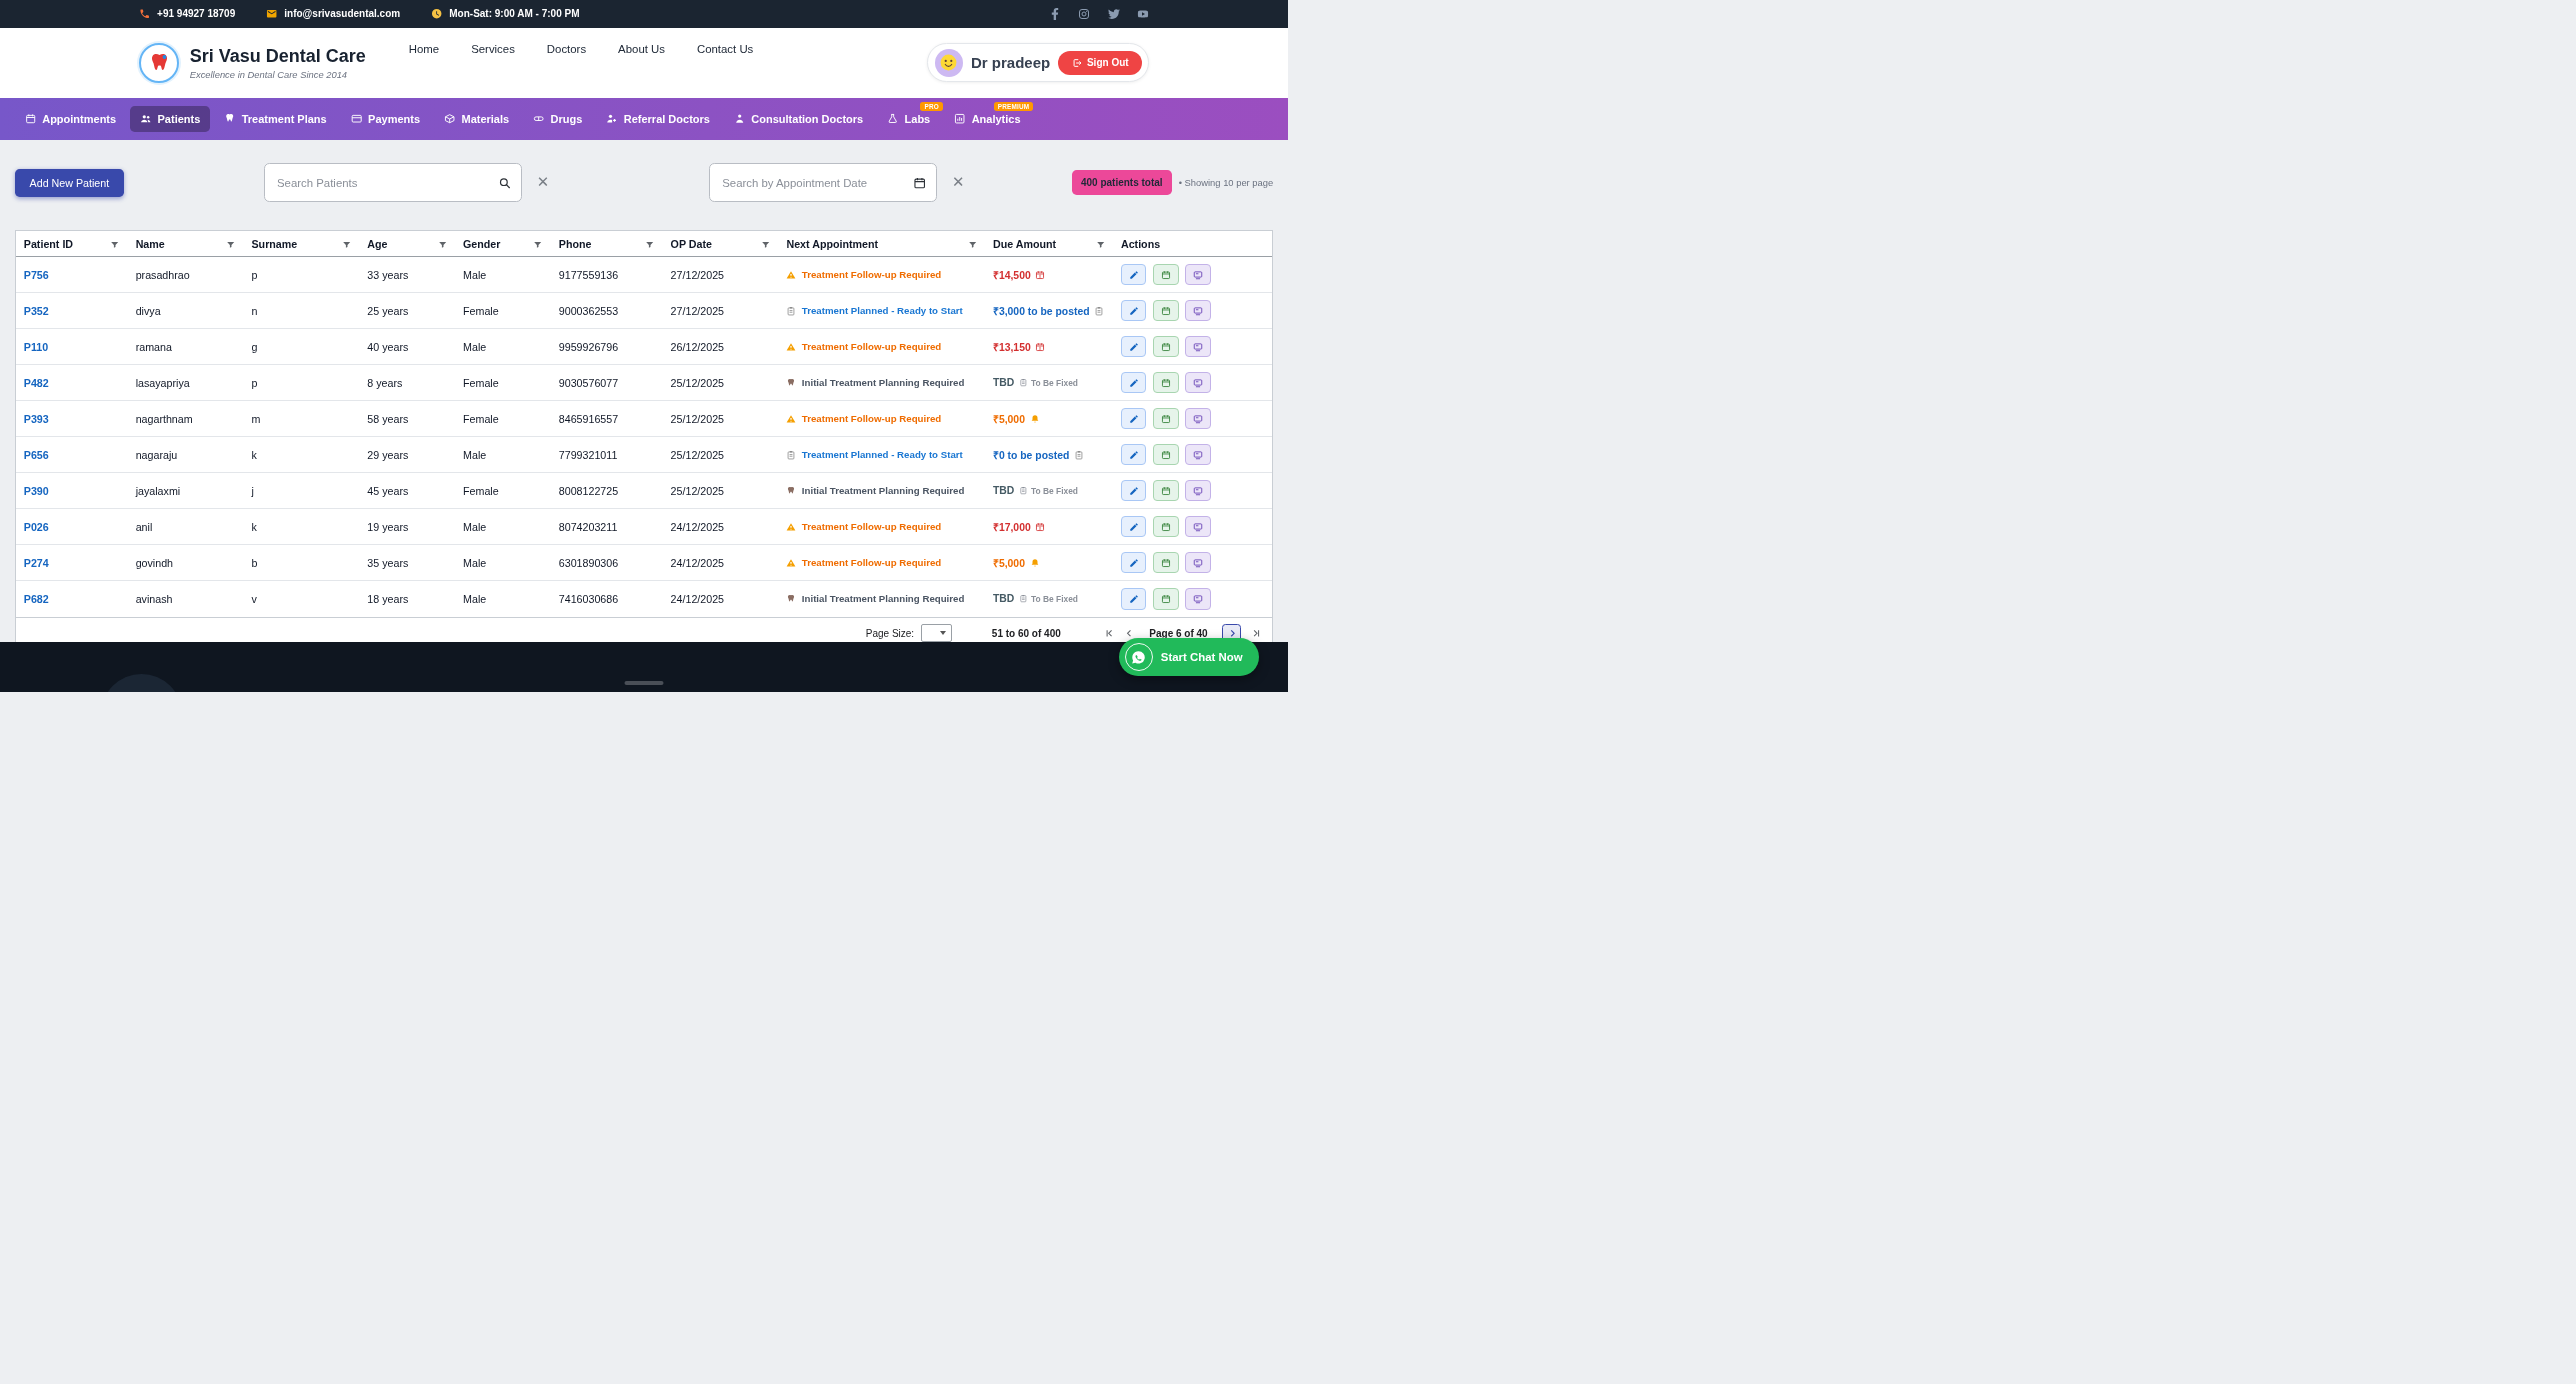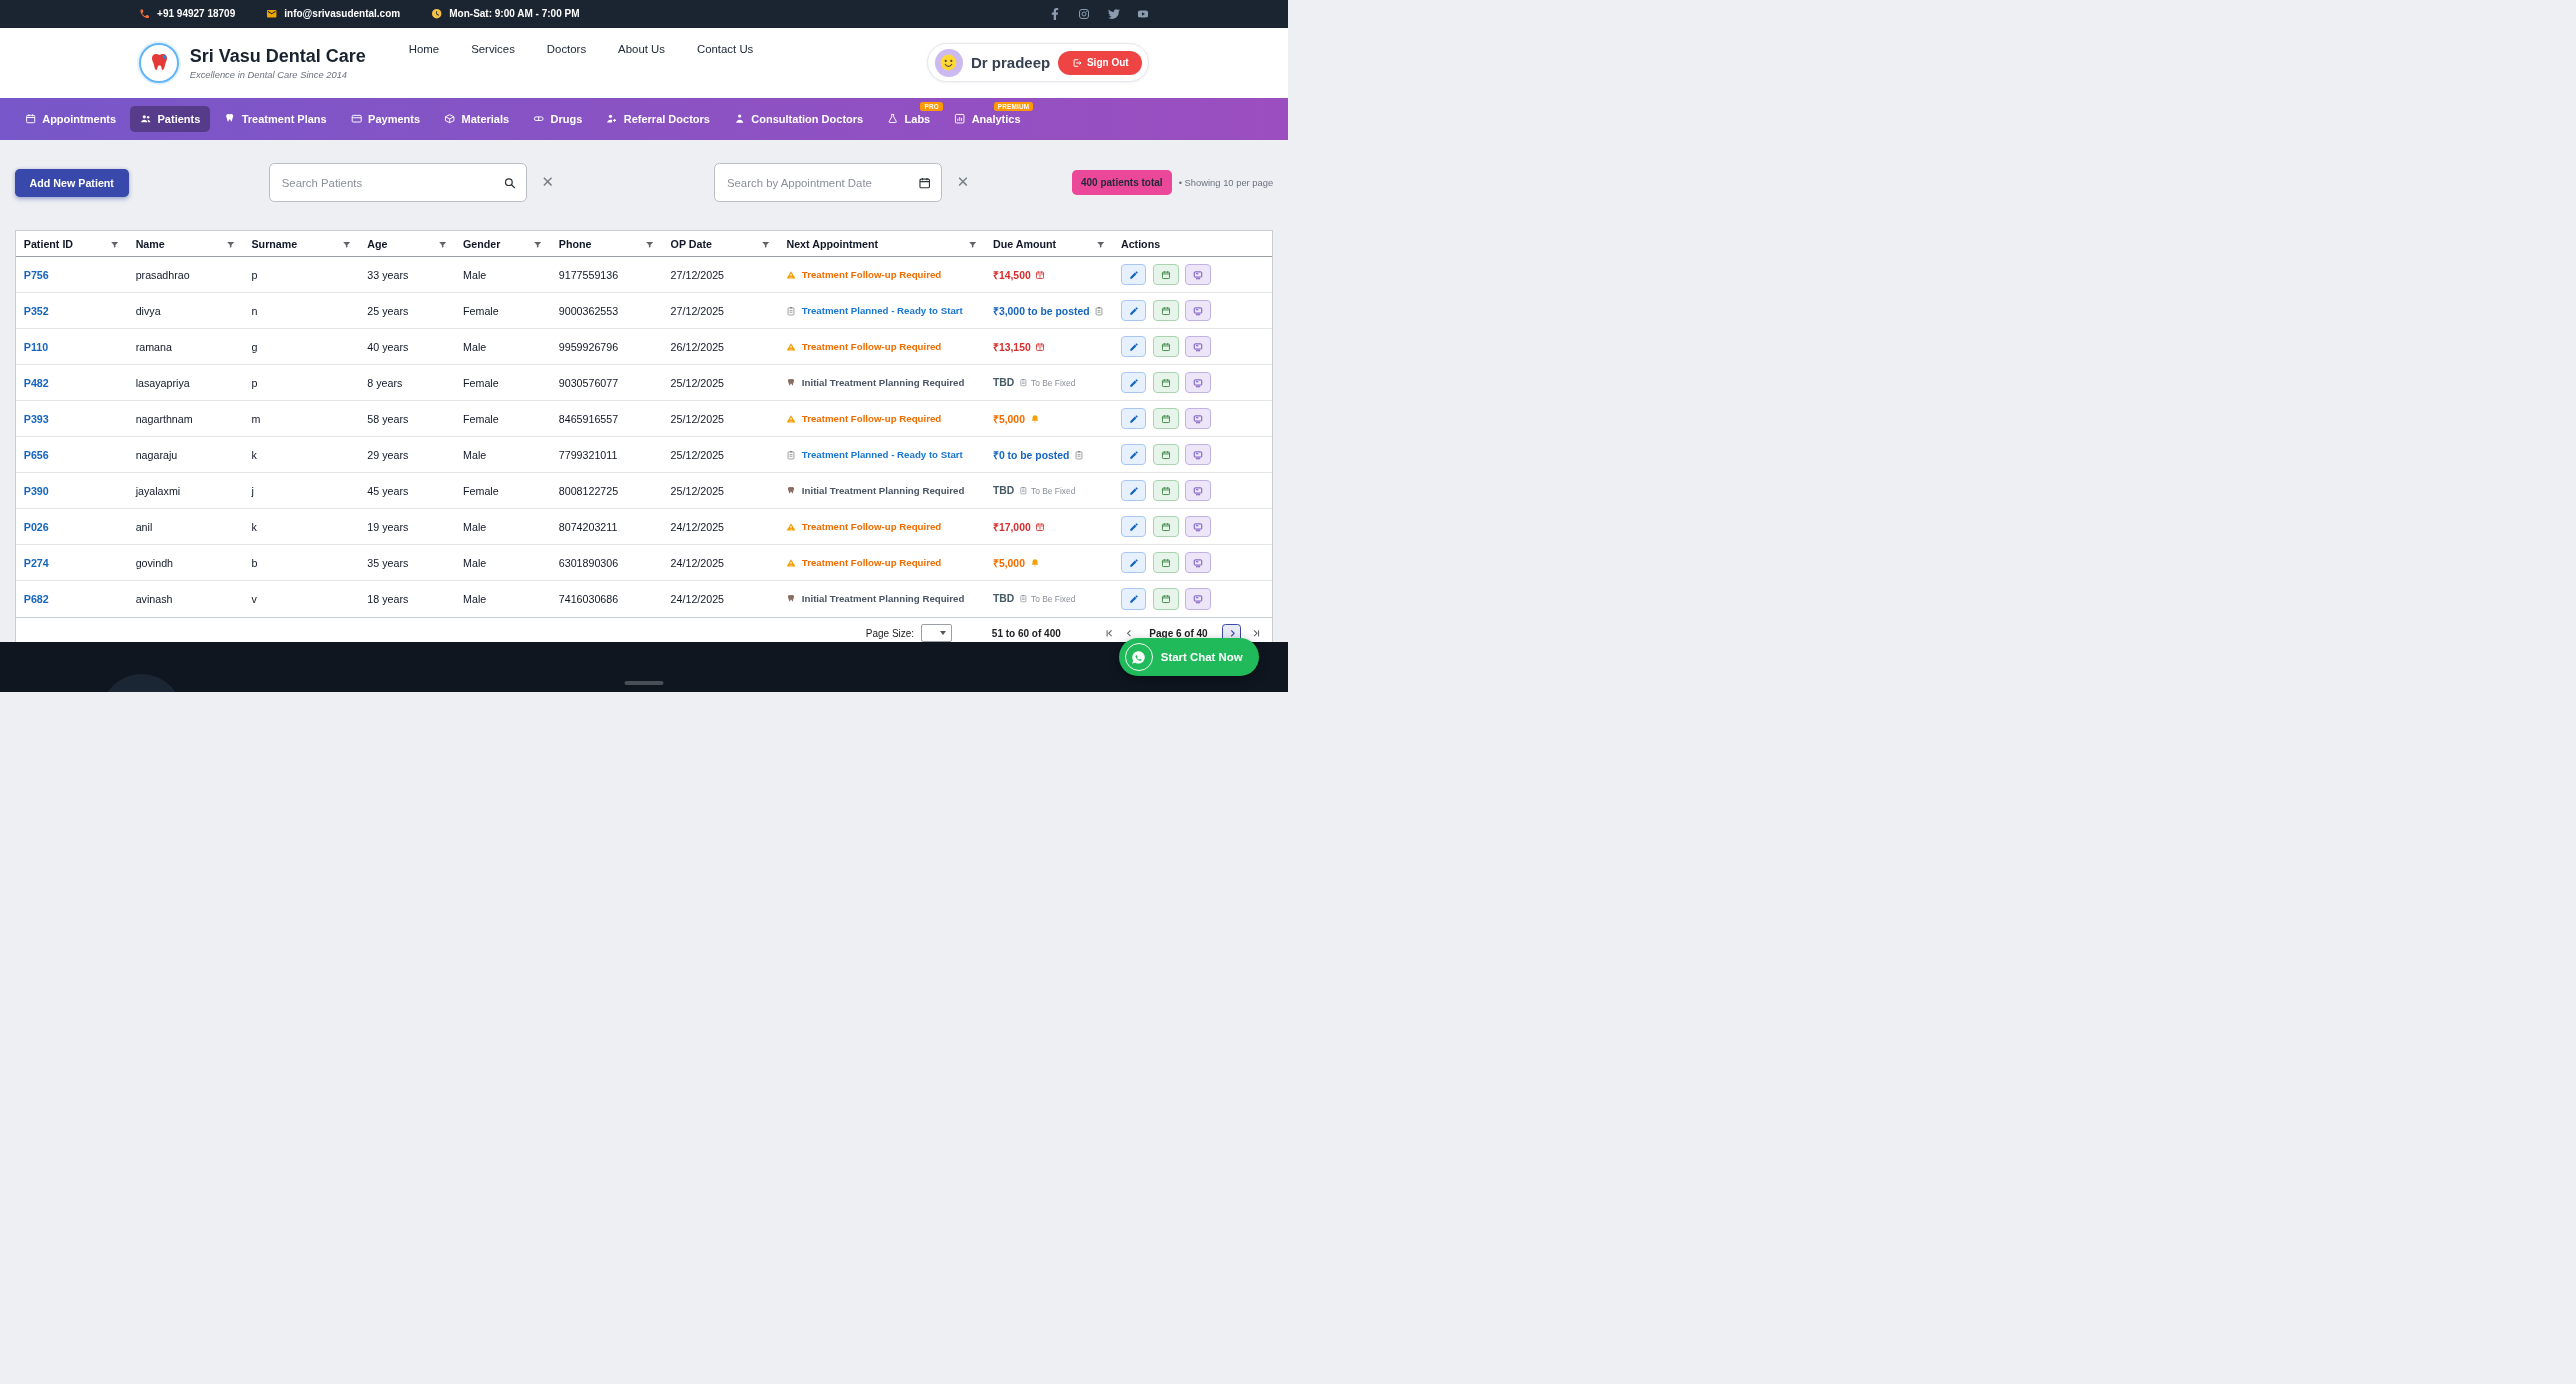--- a/index.html
+++ b/index.html
@@ -44,21 +44,21 @@
 
   
   .app-nav { height: 42px; background: linear-gradient(90deg, #7757c9 0%, #8c52c3 55%, #9b4ec0 100%); display: flex; align-items: center; padding: 0 14.8px; gap: 4px; }
   .nav-item { position: relative; display: flex; align-items: center; gap: 6px; color: #fff; font-size: 11px; font-weight: 700; padding: 6.7px 10px; border-radius: 4.7px; cursor: pointer; white-space: nowrap; }
   .nav-item.active { background: rgba(0,0,0,.30); }
   .nav-ic svg { width: 11.4px; height: 11.4px; }
   .nav-badge { position: absolute; top: -4.7px; right: -2.7px; background: #ff9800; color: #fff; font-size: 6.4px; font-weight: 700; padding: 1.3px 4px; border-radius: 2.7px; letter-spacing: 0.2px; }
 
   
   .controls { margin: 23px 14.8px 0; height: 39px; display: flex; align-items: center; }
-  .add-btn { background: #3949ab; color: #fff; border: none; border-radius: 4.7px; padding: 0 14.8px; height: 28px; font-size: 10.7px; font-weight: 700; cursor: pointer; box-shadow: 0 1.3px 4.7px rgba(57,73,171,.45); font-family: inherit; }
+  .add-btn { background: #3949ab; color: #fff; border: none; border-radius: 4.7px; padding: 0 14.8px; height: 28px; font-size: 10.7px; font-weight: 400; cursor: pointer; box-shadow: 0 1.3px 4.7px rgba(57,73,171,.45); font-family: inherit; }
   .search-box { position: relative; width: 258px; margin-left: 140px; }
   .search-box.date { width: 228px; margin-left: 160px; }
   .search-box input { width: 100%; height: 39px; border: 0.7px solid #b9bdc4; border-radius: 5.4px; padding: 0 32px 0 12px; font-size: 11.4px; font-family: inherit; color: #111; background: #fff; }
   .search-box input::placeholder { color: #8a8f98; }
   .sb-icon { position: absolute; right: 10.7px; top: 50%; transform: translateY(-50%); color: #2d3238; }
   .sb-icon svg { width: 13.4px; height: 13.4px; }
   .clear-btn { margin-left: 14.8px; background: none; border: none; font-size: 14.8px; color: #7b8088; cursor: pointer; line-height: 1; font-family: inherit; }
   .right-info { margin-left: auto; display: flex; align-items: center; gap: 6.7px; }
   .total-badge { background: #ec4899; border-radius: 4.7px; padding: 6.7px 9.4px; font-size: 10px; font-weight: 700; color: #1f2937; }
   .per-page { font-size: 9.4px; color: #6b7280; }
@@ -77,21 +77,21 @@
   .status { display: flex; align-items: center; gap: 5.4px; font-size: 9.7px; font-weight: 600; }
   .status .ic svg, .due .ic svg { width: 10px; height: 10px; }
   .st-followup { color: #ef6c00; } .st-followup .ic { color: #f59f00; }
   .st-planned  { color: #1976d2; text-align: center; } .st-planned .ic { color: #8d8d8d; }
   .st-initial  { color: #4b5563; } .st-initial .ic { color: #8a6d62; }
   .due { display: flex; align-items: center; gap: 4.7px; font-size: 10.4px; font-weight: 700; }
   .due-overdue { color: #d32f2f; } .due-overdue .ic { color: #d32f2f; }
   .due-post    { color: #1565c0; } .due-post .ic { color: #8d8d8d; }
   .due-pending { color: #ef6c00; } .due-pending .ic { color: #f59f00; }
   .due-tbd     { color: #455a64; }
-  .due-note { display: flex; align-items: center; gap: 3.4px; font-size: 8.4px; font-weight: 400; color: #8a8f98; }
+  .due-note { display: flex; align-items: center; gap: 3.4px; font-size: 8.4px; font-weight: 700; color: #8a8f98; }
   .due-note svg { width: 8.7px; height: 8.7px; }
   .actions { display: flex; gap: 6.7px; }
   .act { width: 25.5px; height: 21.5px; border-radius: 4px; display: flex; align-items: center; justify-content: center; cursor: pointer; }
   .act svg { width: 10px; height: 10px; }
   .act.edit { background: #e7f0fd; border: 0.7px solid #a9c7f5; color: #1565c0; }
   .act.cal  { background: #e6f4ea; border: 0.7px solid #a8d5b0; color: #2e7d32; }
   .act.bill { background: #ece6f8; border: 0.7px solid #c3b2e8; color: #5e35b1; }
 
   
   .table-footer { display: flex; align-items: center; justify-content: flex-end; height: 32px; border-top: 0.7px solid #c9ced4; padding: 0 10.7px; font-size: 10px; color: #202124; }

